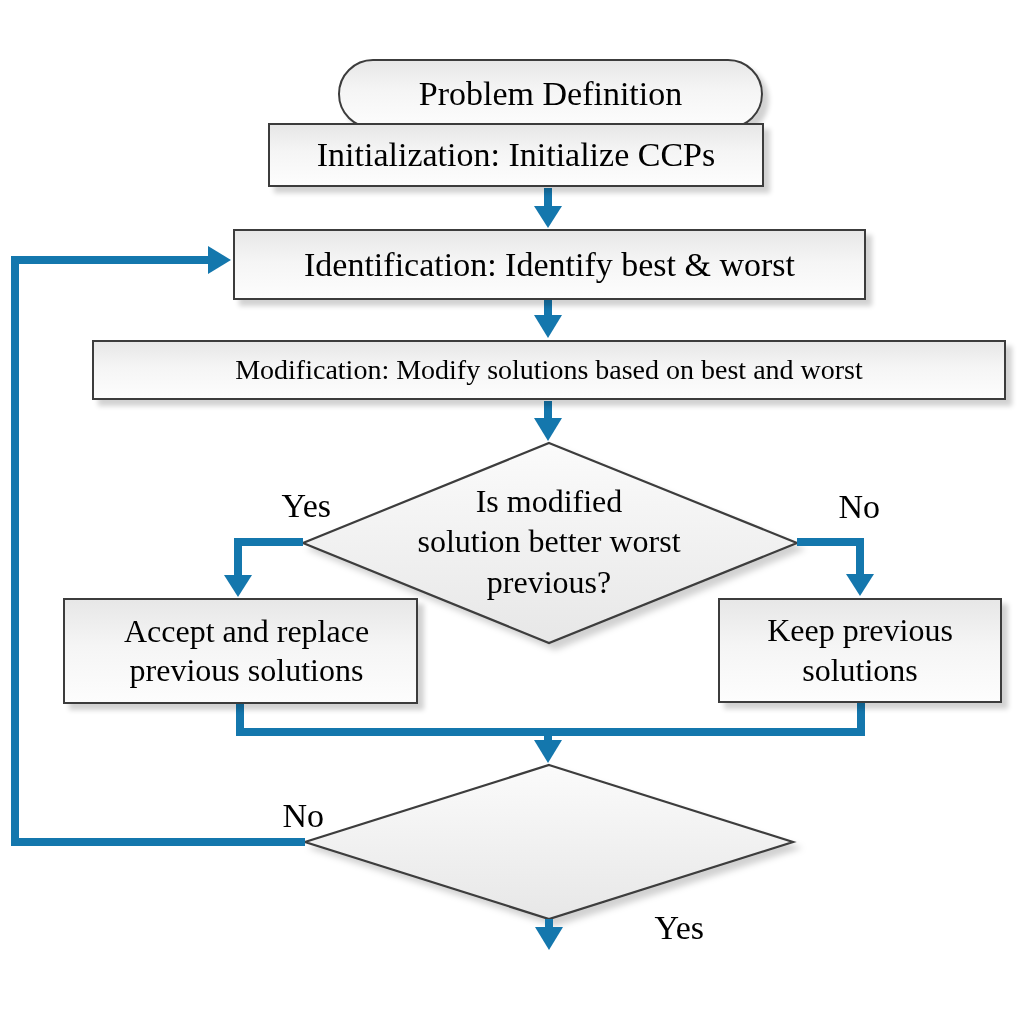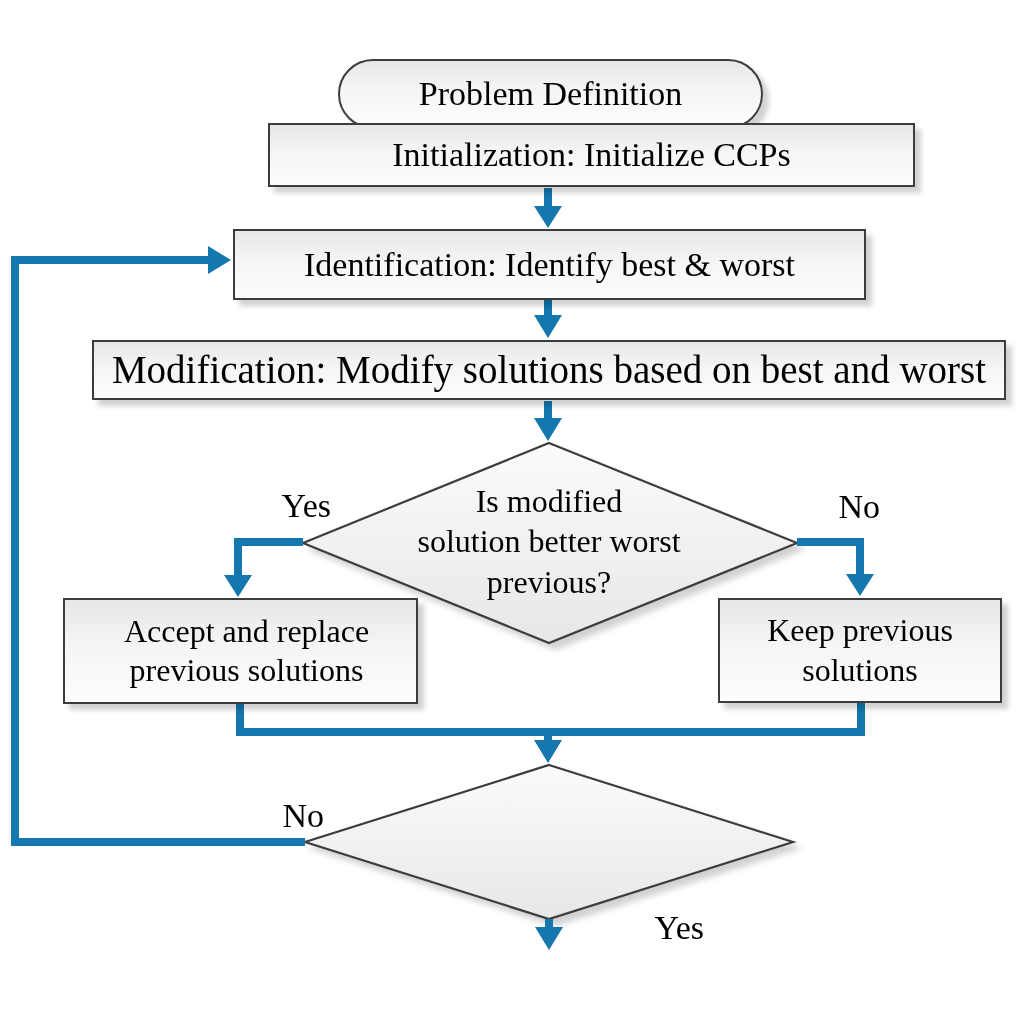--- a/index.html
+++ b/index.html
@@ -28,23 +28,23 @@
     border:2px solid var(--shape-border);
     background:linear-gradient(180deg,#e7e7e7 0%,#f5f5f5 45%,#fdfdfd 100%);
     box-shadow:6px 6px 5px rgba(0,0,0,0.18);
     box-sizing:border-box;
     line-height:1.22;
     white-space:pre-line;
   }
   .terminator{border-radius:40px;}
 
   .node-problem {left:338px;top:19px;width:425px;height:70px;font-size:34px;margin-top:40px;}
-  .node-init    {left:268px;top:123px;width:647px;height:64px;font-size:34px;}
+  .node-init    {left:268px;top:123px;width:496px;height:64px;font-size:34px;}
   .node-ident   {left:233px;top:229px;width:633px;height:71px;font-size:34px;}
-  .node-modif   {left:92px;top:340px;width:914px;height:60px;font-size:39px;}
+  .node-modif   {left:92px;top:340px;width:914px;height:60px;font-size:28px;}
   .node-accept  {left:63px;top:598px;width:355px;height:106px;font-size:32px;padding-left:12px;}
   .node-keep    {left:718px;top:598px;width:284px;height:105px;font-size:32px;}
   .node-output  {left:344px;top:952px;width:420px;height:66px;font-size:34px;border-radius:34px;}
 
   .diamond-label{
     position:absolute;z-index:2;
     text-align:center;white-space:pre-line;line-height:1.26;font-size:32px;
   }
   .label-d1{left:384px;top:481px;width:330px;}
   .label-d2{left:399px;top:803px;width:300px;}

